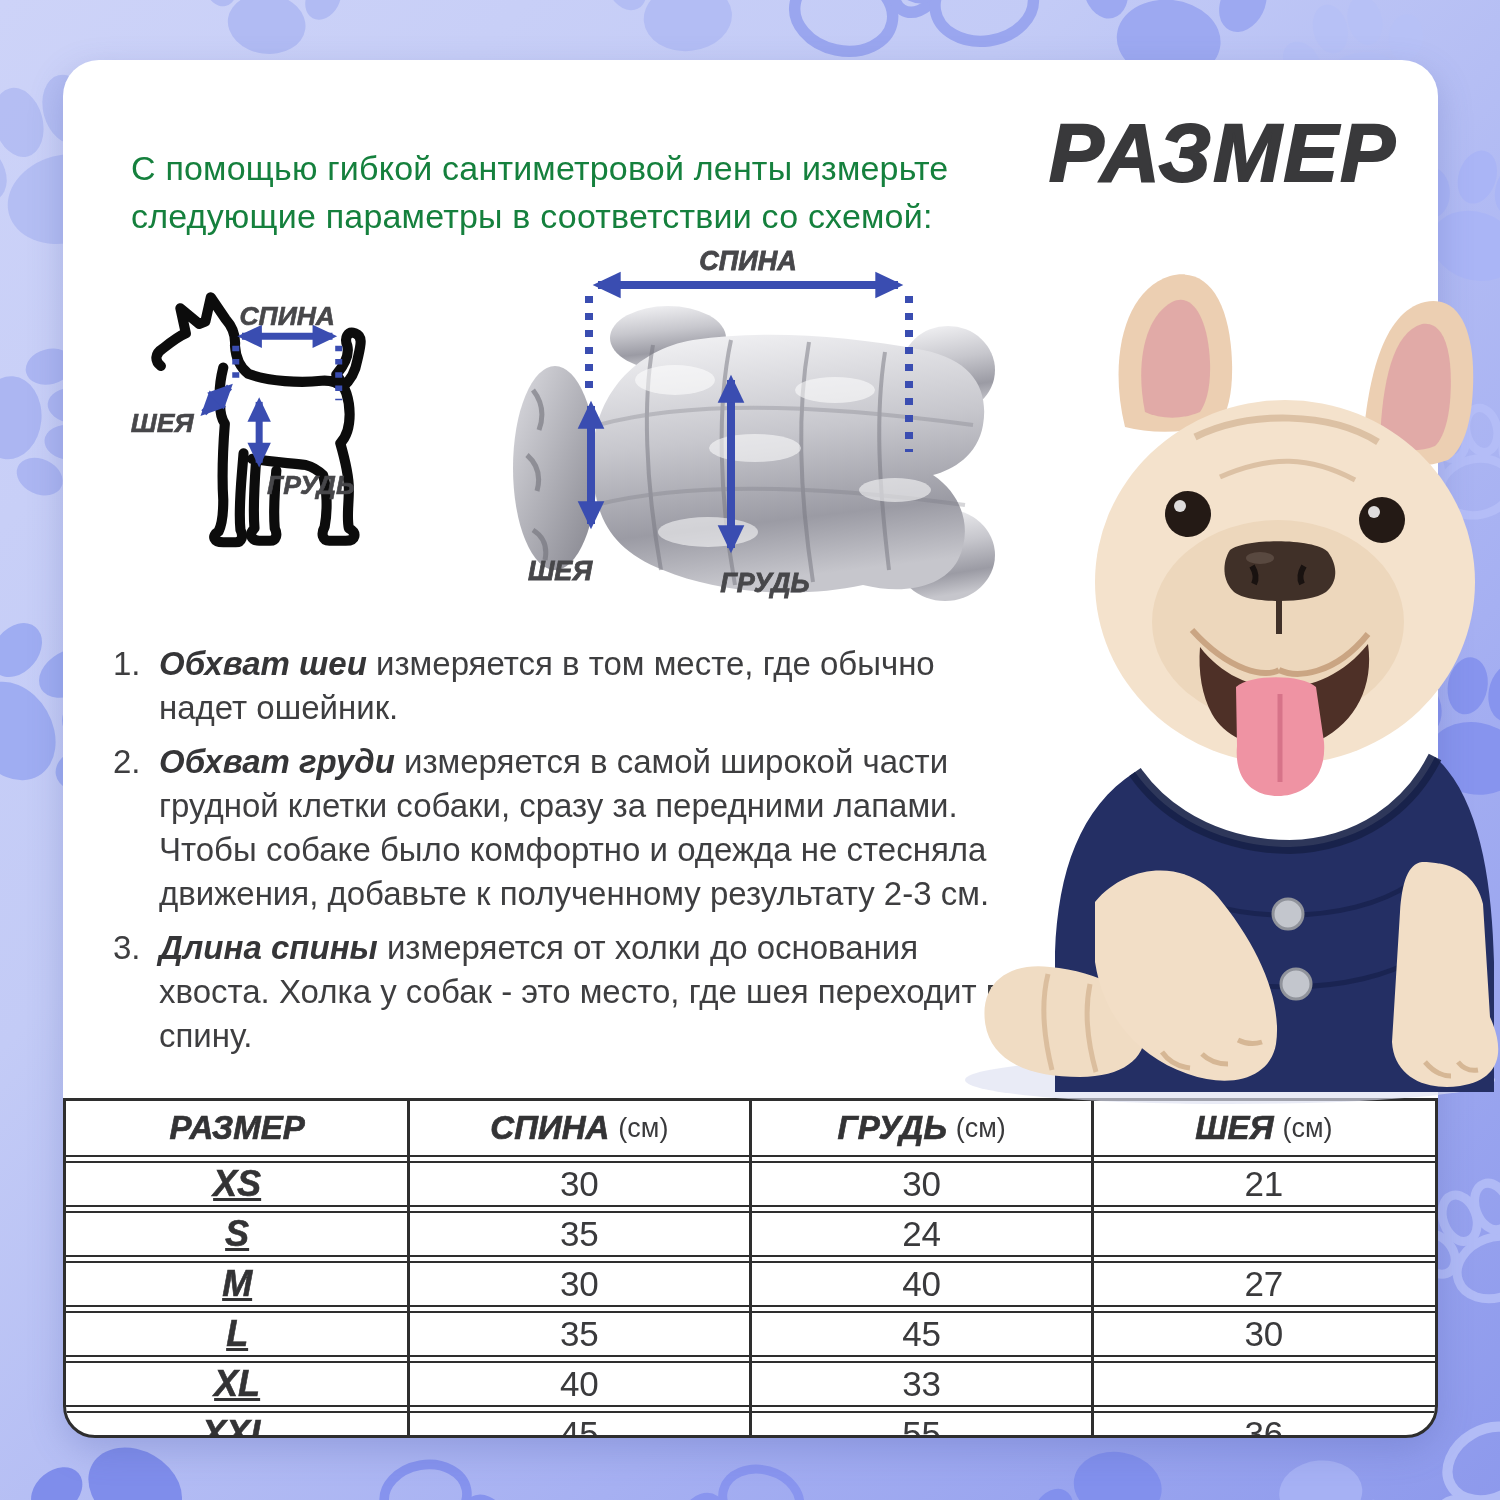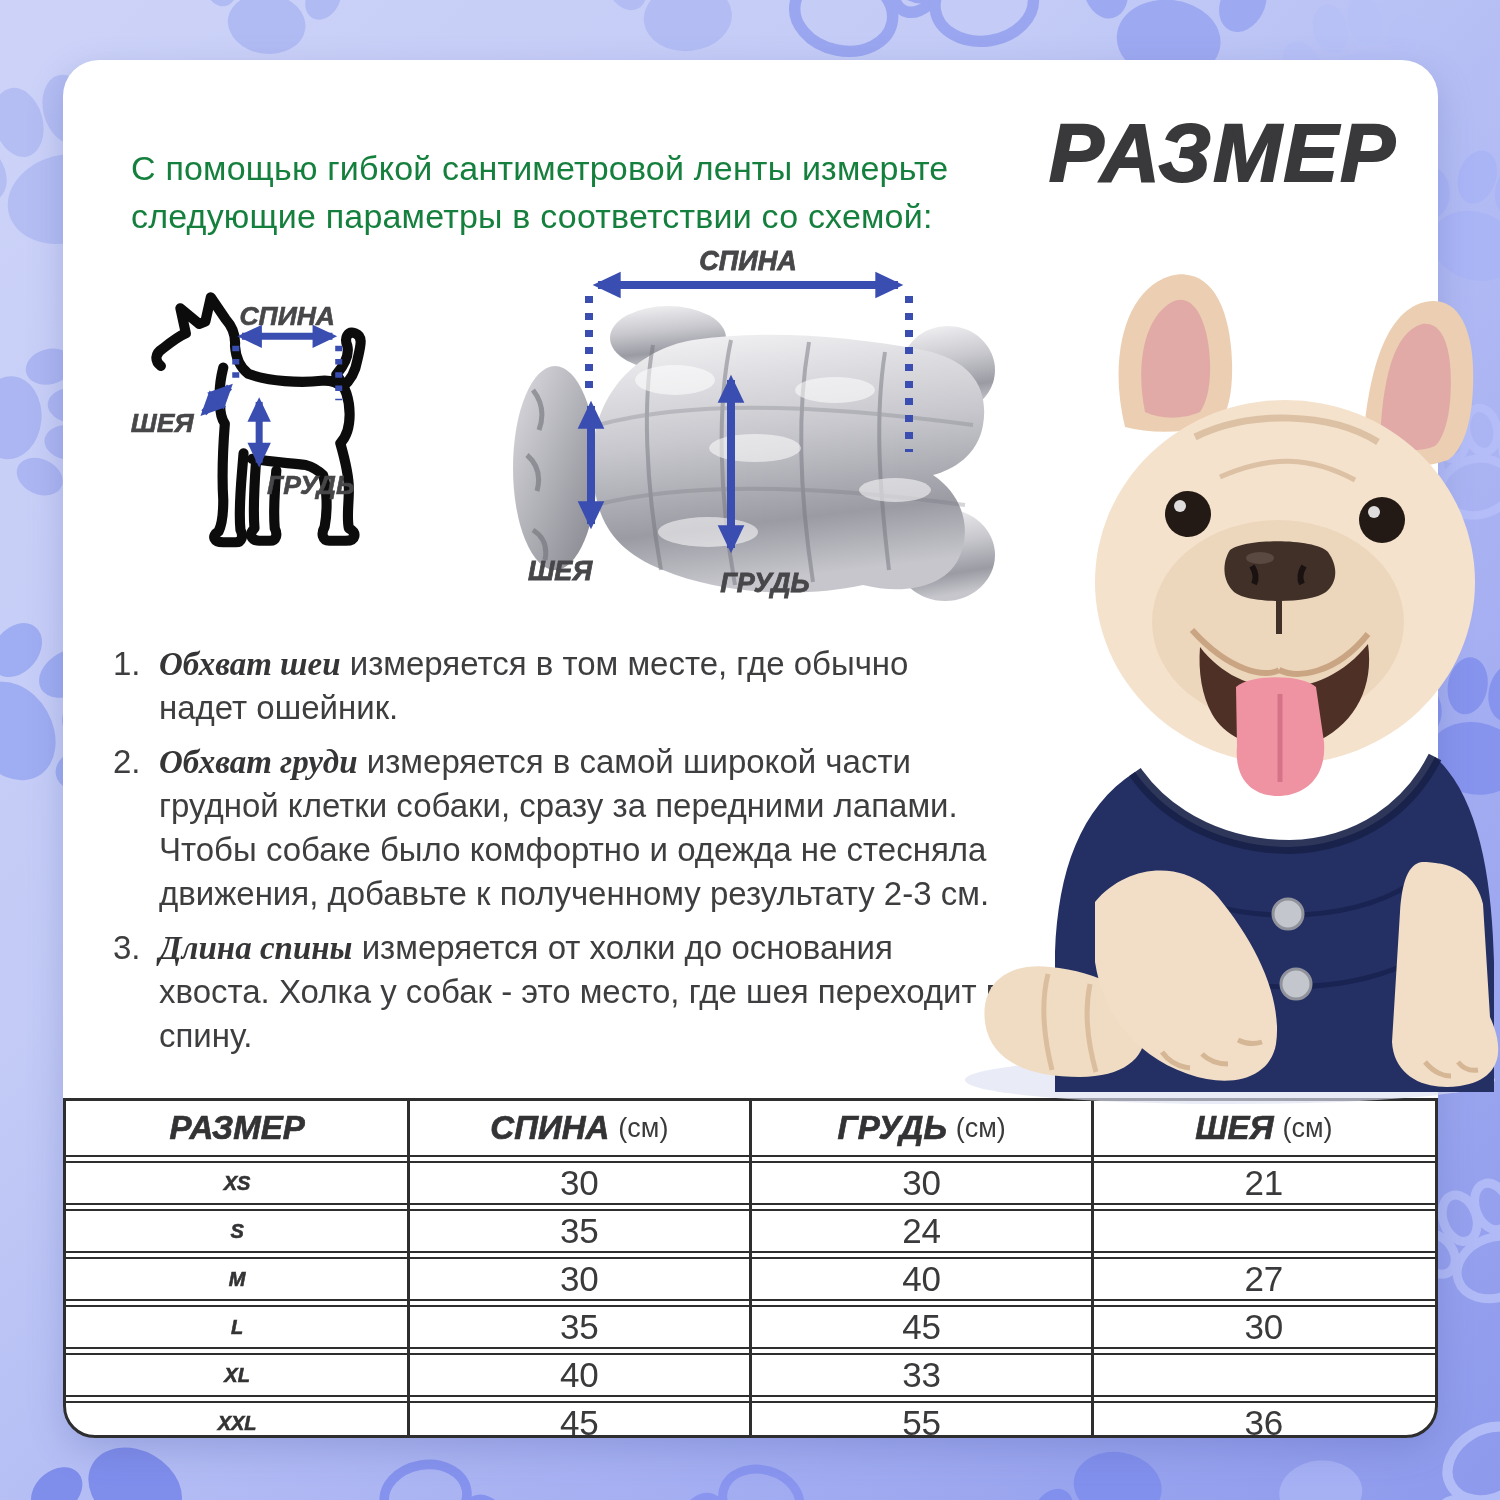--- a/index.html
+++ b/index.html
@@ -31,35 +31,35 @@
   .jacket{position:absolute;left:440px;top:180px;width:492px;height:372px;}
   .svg-label{font-family:"Liberation Sans",sans-serif;font-style:italic;font-weight:bold;
     fill:#47474a;stroke:#47474a;stroke-width:.8px;}
   .instructions{
     position:absolute;left:50px;top:582px;width:900px;margin:0;padding:0;list-style:none;
     font-size:33px;line-height:44px;color:#3e3e40;
   }
   .instructions .item{display:flex;margin-bottom:10px;}
   .instructions .num{flex:0 0 46px;}
   .instructions .body{flex:1;max-width:845px;}
-  .instructions .lead{font-weight:bold;font-style:italic;color:#353537;font-family:Liberation Serif, serif;}
+  .instructions .lead{font-weight:bold;font-style:italic;color:#353537;}
   
   .size-table{
     position:absolute;left:0;right:0;bottom:0;height:340px;box-sizing:border-box;
     background:#fff;border:3px solid #2e2e2e;border-radius:0 0 32px 32px;
     display:flex;flex-direction:column;gap:4px;overflow:hidden;
   }
   .trow{display:grid;grid-template-columns:1fr 1fr 1fr 1fr;flex:1;
     border-top:2.5px solid #2e2e2e;border-bottom:2.5px solid #2e2e2e;}
   .trow.header{flex:0 0 54px;border-top:none;}
   .trow.last{border-bottom:none;}
   .tcell{display:flex;align-items:center;justify-content:center;color:#333335;}
   .h-label{font-size:33px;font-weight:bold;font-style:italic;-webkit-text-stroke:.7px #333335;}
   .h-unit{font-size:27px;font-weight:normal;margin-left:9px;color:#3a3a3c;}
-  .v-size{font-size:20px;font-weight:bold;font-style:italic;-webkit-text-stroke:.6px #333335;}
+  .v-size{font-size:36px;font-weight:bold;font-style:italic;text-decoration:underline;-webkit-text-stroke:.6px #333335;}
   .v-num{font-size:35px;color:#3a3a3c;}
   .vline{position:absolute;top:0;bottom:0;width:3px;background:#2e2e2e;}
   .vline.v1{left:calc(25% - 1.5px);} .vline.v2{left:calc(50% - 1.5px);} .vline.v3{left:calc(75% - 1.5px);}
   .dog-photo{position:absolute;left:930px;top:262px;width:570px;height:845px;z-index:4;}
 </style>
 </head>
 <body>
 
 <svg class="bg-decor" aria-hidden="true">
   <defs>

